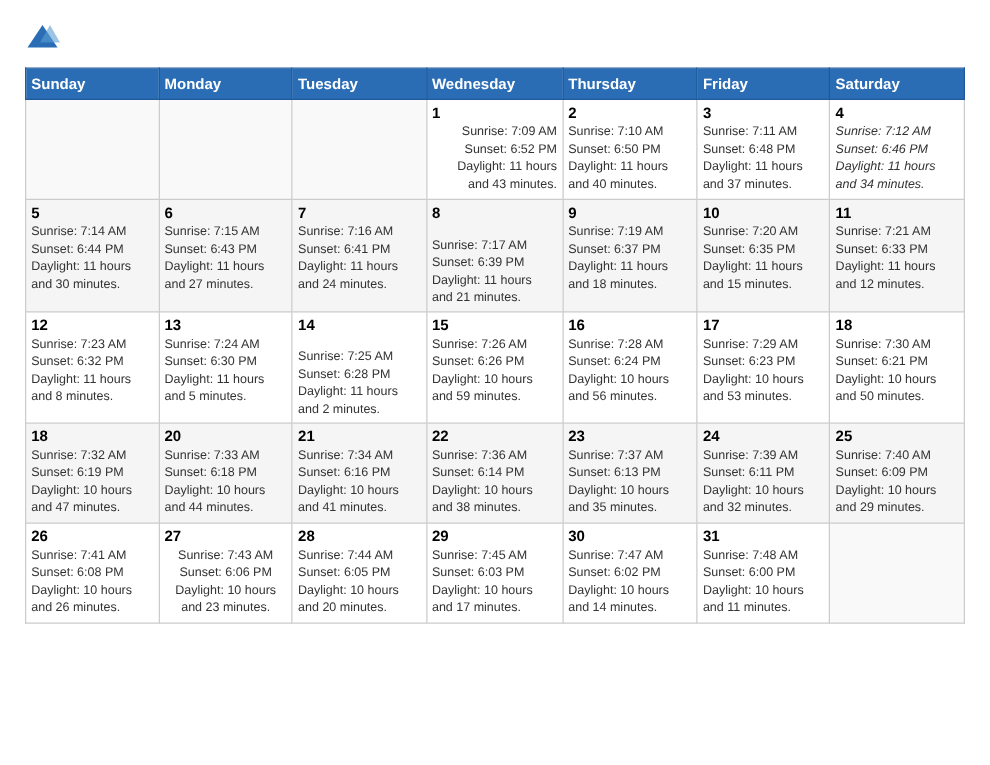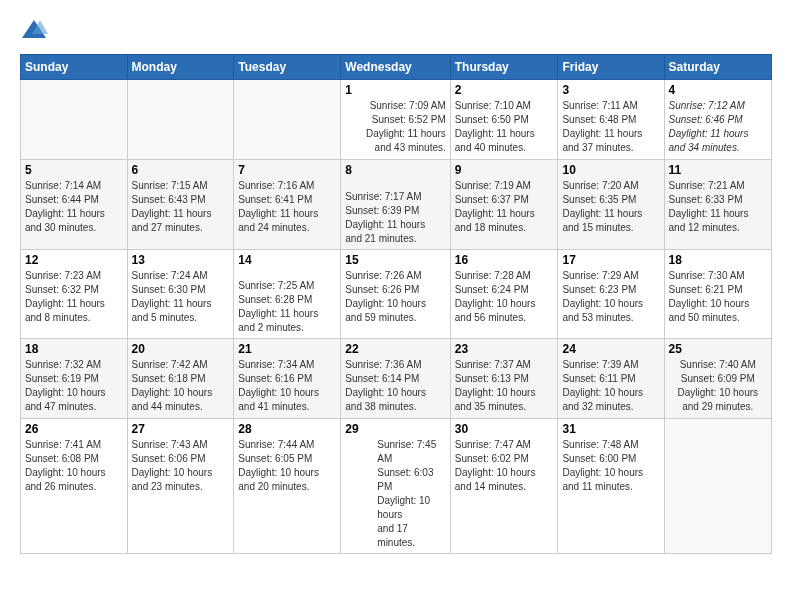--- a/index.html
+++ b/index.html
@@ -270,21 +270,21 @@
         <tr>
           <td>
             <span class="day-num">18</span>
             <div class="day-info" style="white-space: pre-line;">Sunrise: 7:32 AM
 Sunset: 6:19 PM
 Daylight: 10 hours
 and 47 minutes.</div>
           </td>
           <td>
             <span class="day-num">20</span>
-            <div class="day-info" style="white-space: pre-line;">Sunrise: 7:42 AM
+            <div class="day-info" style="white-space: pre-line;">Sunrise: 7:33 AM
 Sunset: 6:18 PM
 Daylight: 10 hours
 and 44 minutes.</div>
           </td>
           <td>
             <span class="day-num">21</span>
             <div class="day-info" style="white-space: pre-line;">Sunrise: 7:34 AM
 Sunset: 6:16 PM
 Daylight: 10 hours
 and 41 minutes.</div>
@@ -305,51 +305,51 @@
           </td>
           <td>
             <span class="day-num">24</span>
             <div class="day-info" style="white-space: pre-line;">Sunrise: 7:39 AM
 Sunset: 6:11 PM
 Daylight: 10 hours
 and 32 minutes.</div>
           </td>
           <td>
             <span class="day-num">25</span>
-            <div class="day-info" style="white-space: pre-line; text-align: center;">Sunrise: 7:40 AM
+            <div class="day-info" style="white-space: pre-line;">Sunrise: 7:40 AM
 Sunset: 6:09 PM
 Daylight: 10 hours
 and 29 minutes.</div>
           </td>
         </tr>
         <tr>
           <td>
             <span class="day-num">26</span>
             <div class="day-info" style="white-space: pre-line;">Sunrise: 7:41 AM
 Sunset: 6:08 PM
 Daylight: 10 hours
 and 26 minutes.</div>
           </td>
           <td>
             <span class="day-num">27</span>
-            <div class="day-info" style="white-space: pre-line;">Sunrise: 7:43 AM
+            <div class="day-info" style="white-space: pre-line; text-align: center;">Sunrise: 7:43 AM
 Sunset: 6:06 PM
 Daylight: 10 hours
 and 23 minutes.</div>
           </td>
           <td>
             <span class="day-num">28</span>
             <div class="day-info" style="white-space: pre-line;">Sunrise: 7:44 AM
 Sunset: 6:05 PM
 Daylight: 10 hours
 and 20 minutes.</div>
           </td>
           <td>
             <span class="day-num">29</span>
-            <div class="day-info" style="white-space: pre-line; margin-left: 32px;">Sunrise: 7:45 AM
+            <div class="day-info" style="white-space: pre-line;">Sunrise: 7:45 AM
 Sunset: 6:03 PM
 Daylight: 10 hours
 and 17 minutes.</div>
           </td>
           <td>
             <span class="day-num">30</span>
             <div class="day-info" style="white-space: pre-line;">Sunrise: 7:47 AM
 Sunset: 6:02 PM
 Daylight: 10 hours
 and 14 minutes.</div>

